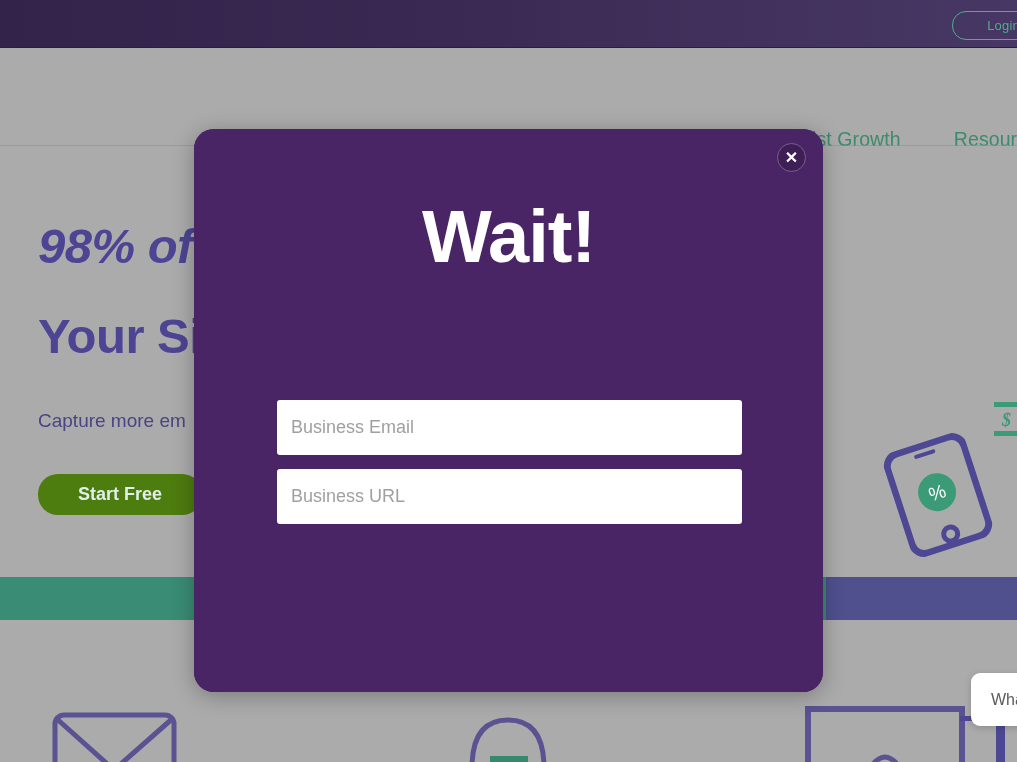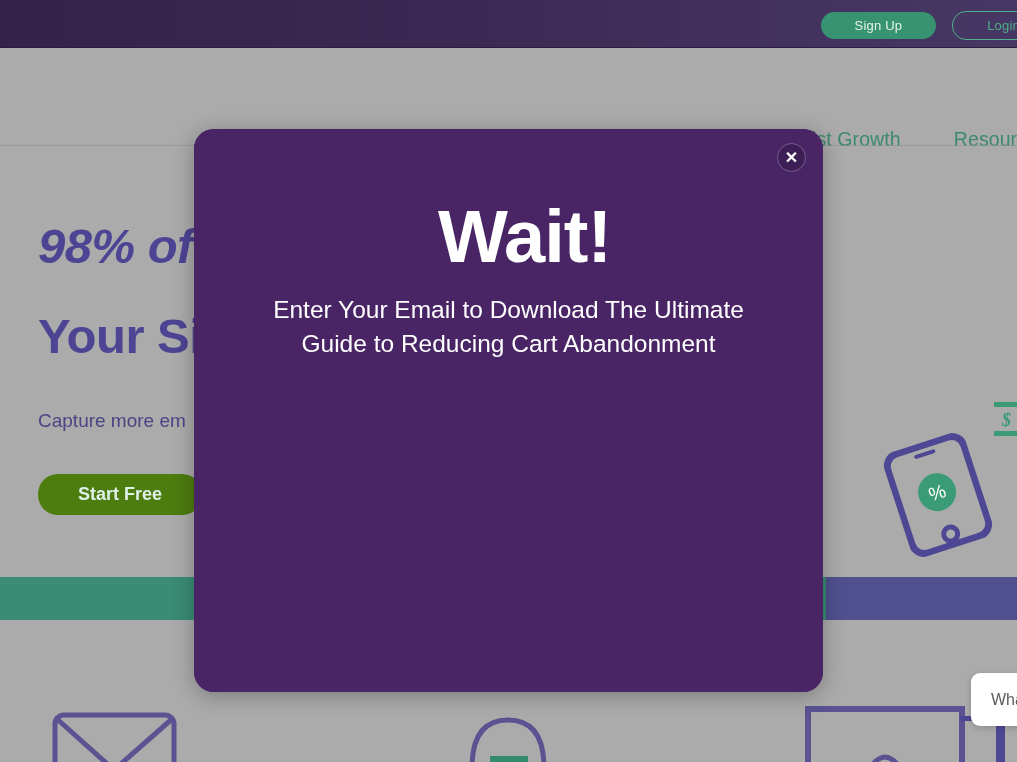--- a/index.html
+++ b/index.html
@@ -243,21 +243,21 @@
     display: flex;
     align-items: center;
     justify-content: center;
     cursor: pointer;
     font-family: "Liberation Sans", sans-serif;
     padding: 0;
     font-weight: bold;
   }
   .modal-title {
     position: absolute;
-    left: 16px; top: 71px;
+    left: 0; top: 71px;
     width: 629px;
     text-align: center;
     font-size: 74px;
     font-weight: bold;
     letter-spacing: -1px;
     line-height: 1;
     color: #ffffff;
   }
   .modal-subtitle {
     position: absolute;
@@ -290,21 +290,20 @@
   .modal-input::placeholder { color: #a0a0a0; }
   .modal-input + .modal-input { margin-top: 14px; }
 </style>
 </head>
 <body>
 
 <div id="page">
 
   <div class="topbar">
     <div class="topbar-actions">
-      <button class="btn-signup">Sign Up</button>
       <button class="btn-login">Login</button>
     </div>
   </div>
 
   <nav class="mainnav">
     <div class="nav-list">
       <a class="nav-link">Software</a>
       <a class="nav-link">Cart Abandonment</a>
       <a class="nav-link">Advanced List Growth</a>
       <a class="nav-link">Resources</a>
@@ -369,18 +368,21 @@
     <span>Wha</span>
   </div>
 
   <div class="modal-shadow"></div>
   <div class="modal">
 
     <button class="modal-close">✕</button>
 
     <div class="modal-title">Wait!</div>
 
-    <div class="modal-subtitle">Enter Your Email to Download The Ultimate Guide to Reducing Cart Abandonment</div>
-
+
+    <form class="modal-form">
+      <input class="modal-input" type="text" placeholder="Business Email" style="">
+      <input class="modal-input" type="text" placeholder="Business URL" style="">
+    </form>
 
   </div>
 
 </div>
 
 </body></html>

